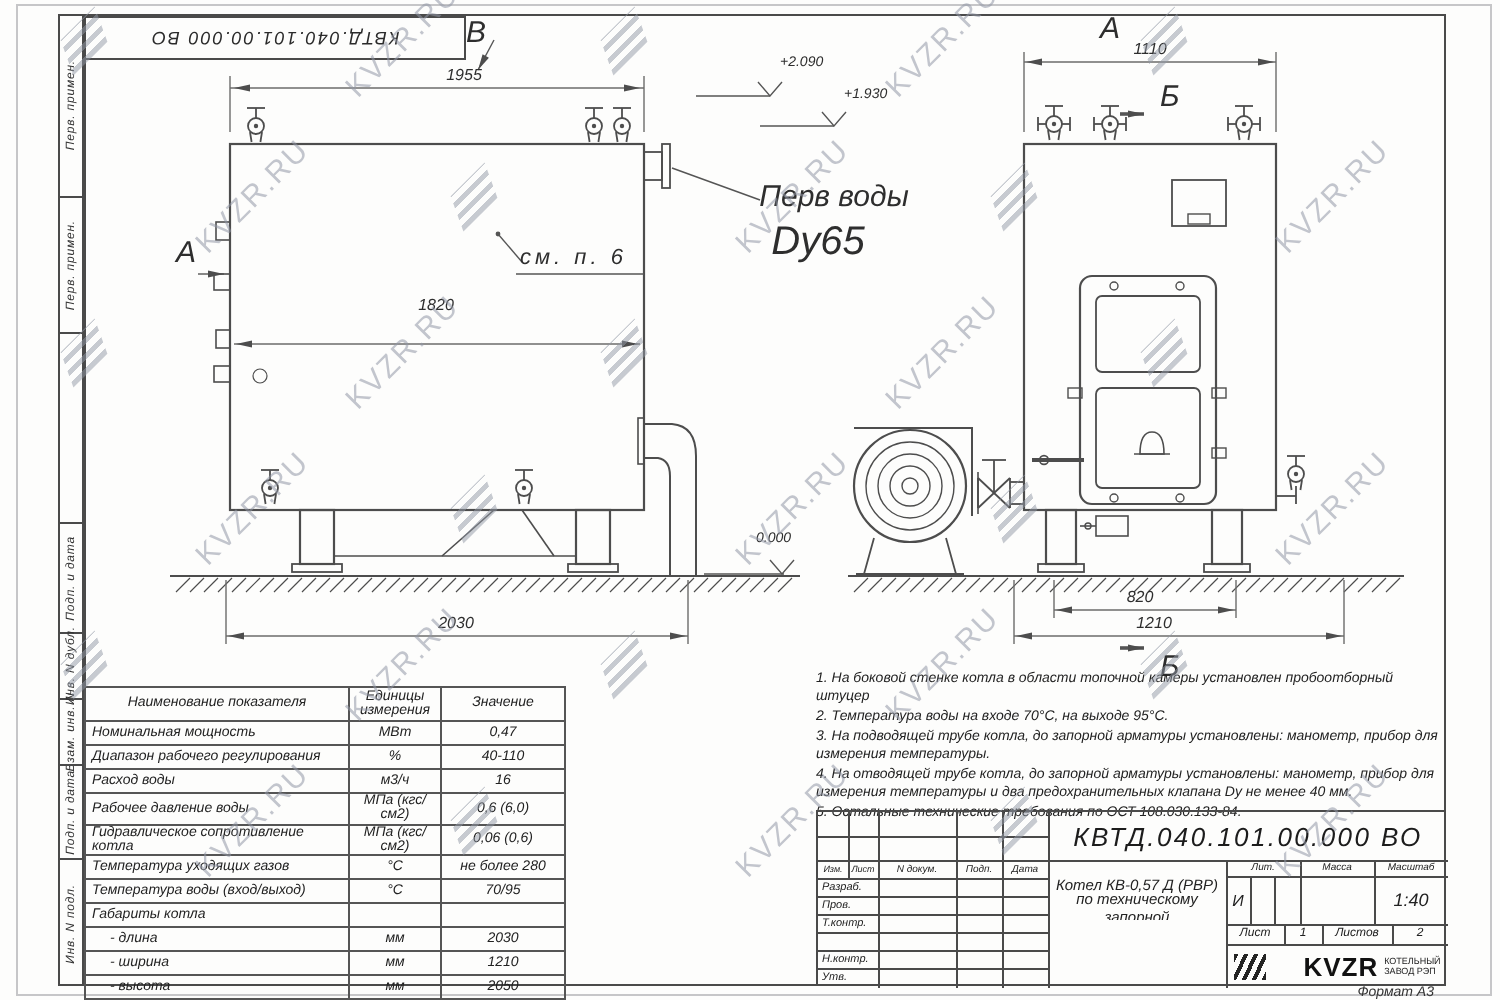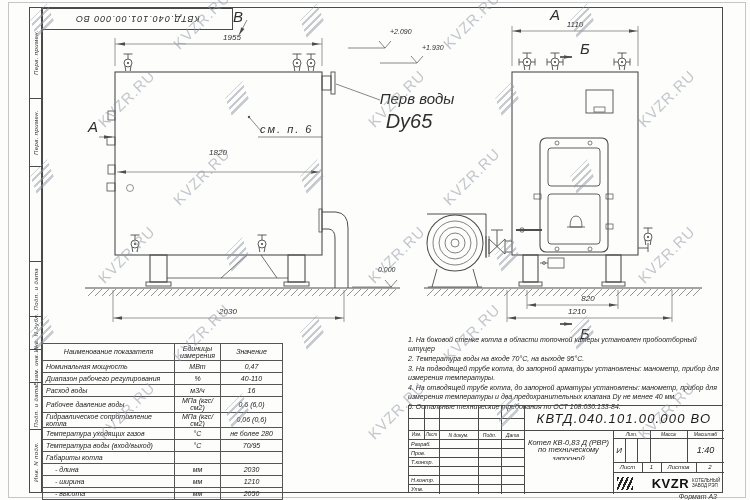--- a/index.html
+++ b/index.html
@@ -240,21 +240,21 @@
         <polygon points="0,0 -8,1.8 -8,-1.8" transform="translate(239,35) rotate(119)" fill="#4d4d4d"></polygon>
         <polygon points="0,0 -8,1.8 -8,-1.8" transform="translate(572,57) rotate(0)" fill="#4d4d4d"></polygon>
         <polygon points="0,0 -8,1.8 -8,-1.8" transform="translate(572,324) rotate(0)" fill="#4d4d4d"></polygon>
       </g>
   </svg>
 
   <div class="dwg-text ctr" style="left:232px;top:33px;font-size:8px;">1955</div>
   <div class="dwg-text ctr" style="left:218px;top:148px;font-size:8px;">1820</div>
   <div class="dwg-text ctr" style="left:228px;top:307px;font-size:8px;">2030</div>
   <div class="dwg-text ctr" style="left:575px;top:20px;font-size:8px;">1110</div>
-  <div class="dwg-text ctr" style="left:570px;top:294px;font-size:8px;margin-left:18px;">820</div>
+  <div class="dwg-text ctr" style="left:570px;top:294px;font-size:8px;">820</div>
   <div class="dwg-text ctr" style="left:577px;top:307px;font-size:8px;">1210</div>
 
   <div class="dwg-text" style="left:88px;top:118px;font-size:15px;">А</div>
   <div class="dwg-text" style="left:233px;top:8px;font-size:15px;">В</div>
   <div class="dwg-text" style="left:550px;top:6px;font-size:15px;">А</div>
   <div class="dwg-text" style="left:580px;top:40px;font-size:15px;">Б</div>
   <div class="dwg-text" style="left:580px;top:325px;font-size:15px;">Б</div>
 
   <div class="dwg-text" style="left:390px;top:28px;font-size:7px;">+2.090</div>
   <div class="dwg-text" style="left:422px;top:44px;font-size:7px;">+1.930</div>
@@ -378,21 +378,21 @@
     <div class="tb-txt" style="left:69px;top:24px;width:23px;height:9px;font-size:5px;">Подп.</div>
     <div class="tb-txt" style="left:92px;top:24px;width:23px;height:9px;font-size:5px;">Дата</div>
 
     <div class="tb-txt tb-left" style="left:0;top:33px;width:30px;height:9px;font-size:5.5px;">Разраб.</div>
     <div class="tb-txt tb-left" style="left:0;top:42px;width:30px;height:9px;font-size:5.5px;">Пров.</div>
     <div class="tb-txt tb-left" style="left:0;top:51px;width:30px;height:9px;font-size:5.5px;">Т.контр.</div>
     <div class="tb-txt tb-left" style="left:0;top:60px;width:30px;height:9px;font-size:5.5px;"></div>
     <div class="tb-txt tb-left" style="left:0;top:69px;width:30px;height:9px;font-size:5.5px;">Н.контр.</div>
     <div class="tb-txt tb-left" style="left:0;top:78px;width:30px;height:10px;font-size:5.5px;">Утв.</div>
 
-    <div class="tb-txt" style="left:115px;top:30px;width:89px;height:12px;font-size:7.5px;">Котел КВ-0,83 Д (РВР)</div>
+    <div class="tb-txt" style="left:115px;top:30px;width:89px;height:12px;font-size:7.5px;">Котел КВ-0,57 Д (РВР)</div>
     <div class="tb-txt" style="left:115px;top:42px;width:89px;height:12px;font-size:7.5px;">по техническому запорной</div>
 
     <div class="tb-txt" style="left:204px;top:24px;width:37px;height:8px;font-size:5px;">Лит.</div>
     <div class="tb-txt" style="left:241px;top:24px;width:37px;height:8px;font-size:5px;">Масса</div>
     <div class="tb-txt" style="left:278px;top:24px;width:37px;height:8px;font-size:5px;">Масштаб</div>
     <div class="tb-txt" style="left:204px;top:32px;width:12px;height:24px;font-size:8px;">И</div>
     <div class="tb-txt" style="left:278px;top:32px;width:37px;height:24px;font-size:9px;">1:40</div>
 
     <div class="tb-txt" style="left:204px;top:56px;width:29px;height:10px;font-size:6px;">Лист</div>
     <div class="tb-txt" style="left:233px;top:56px;width:19px;height:10px;font-size:6px;">1</div>

